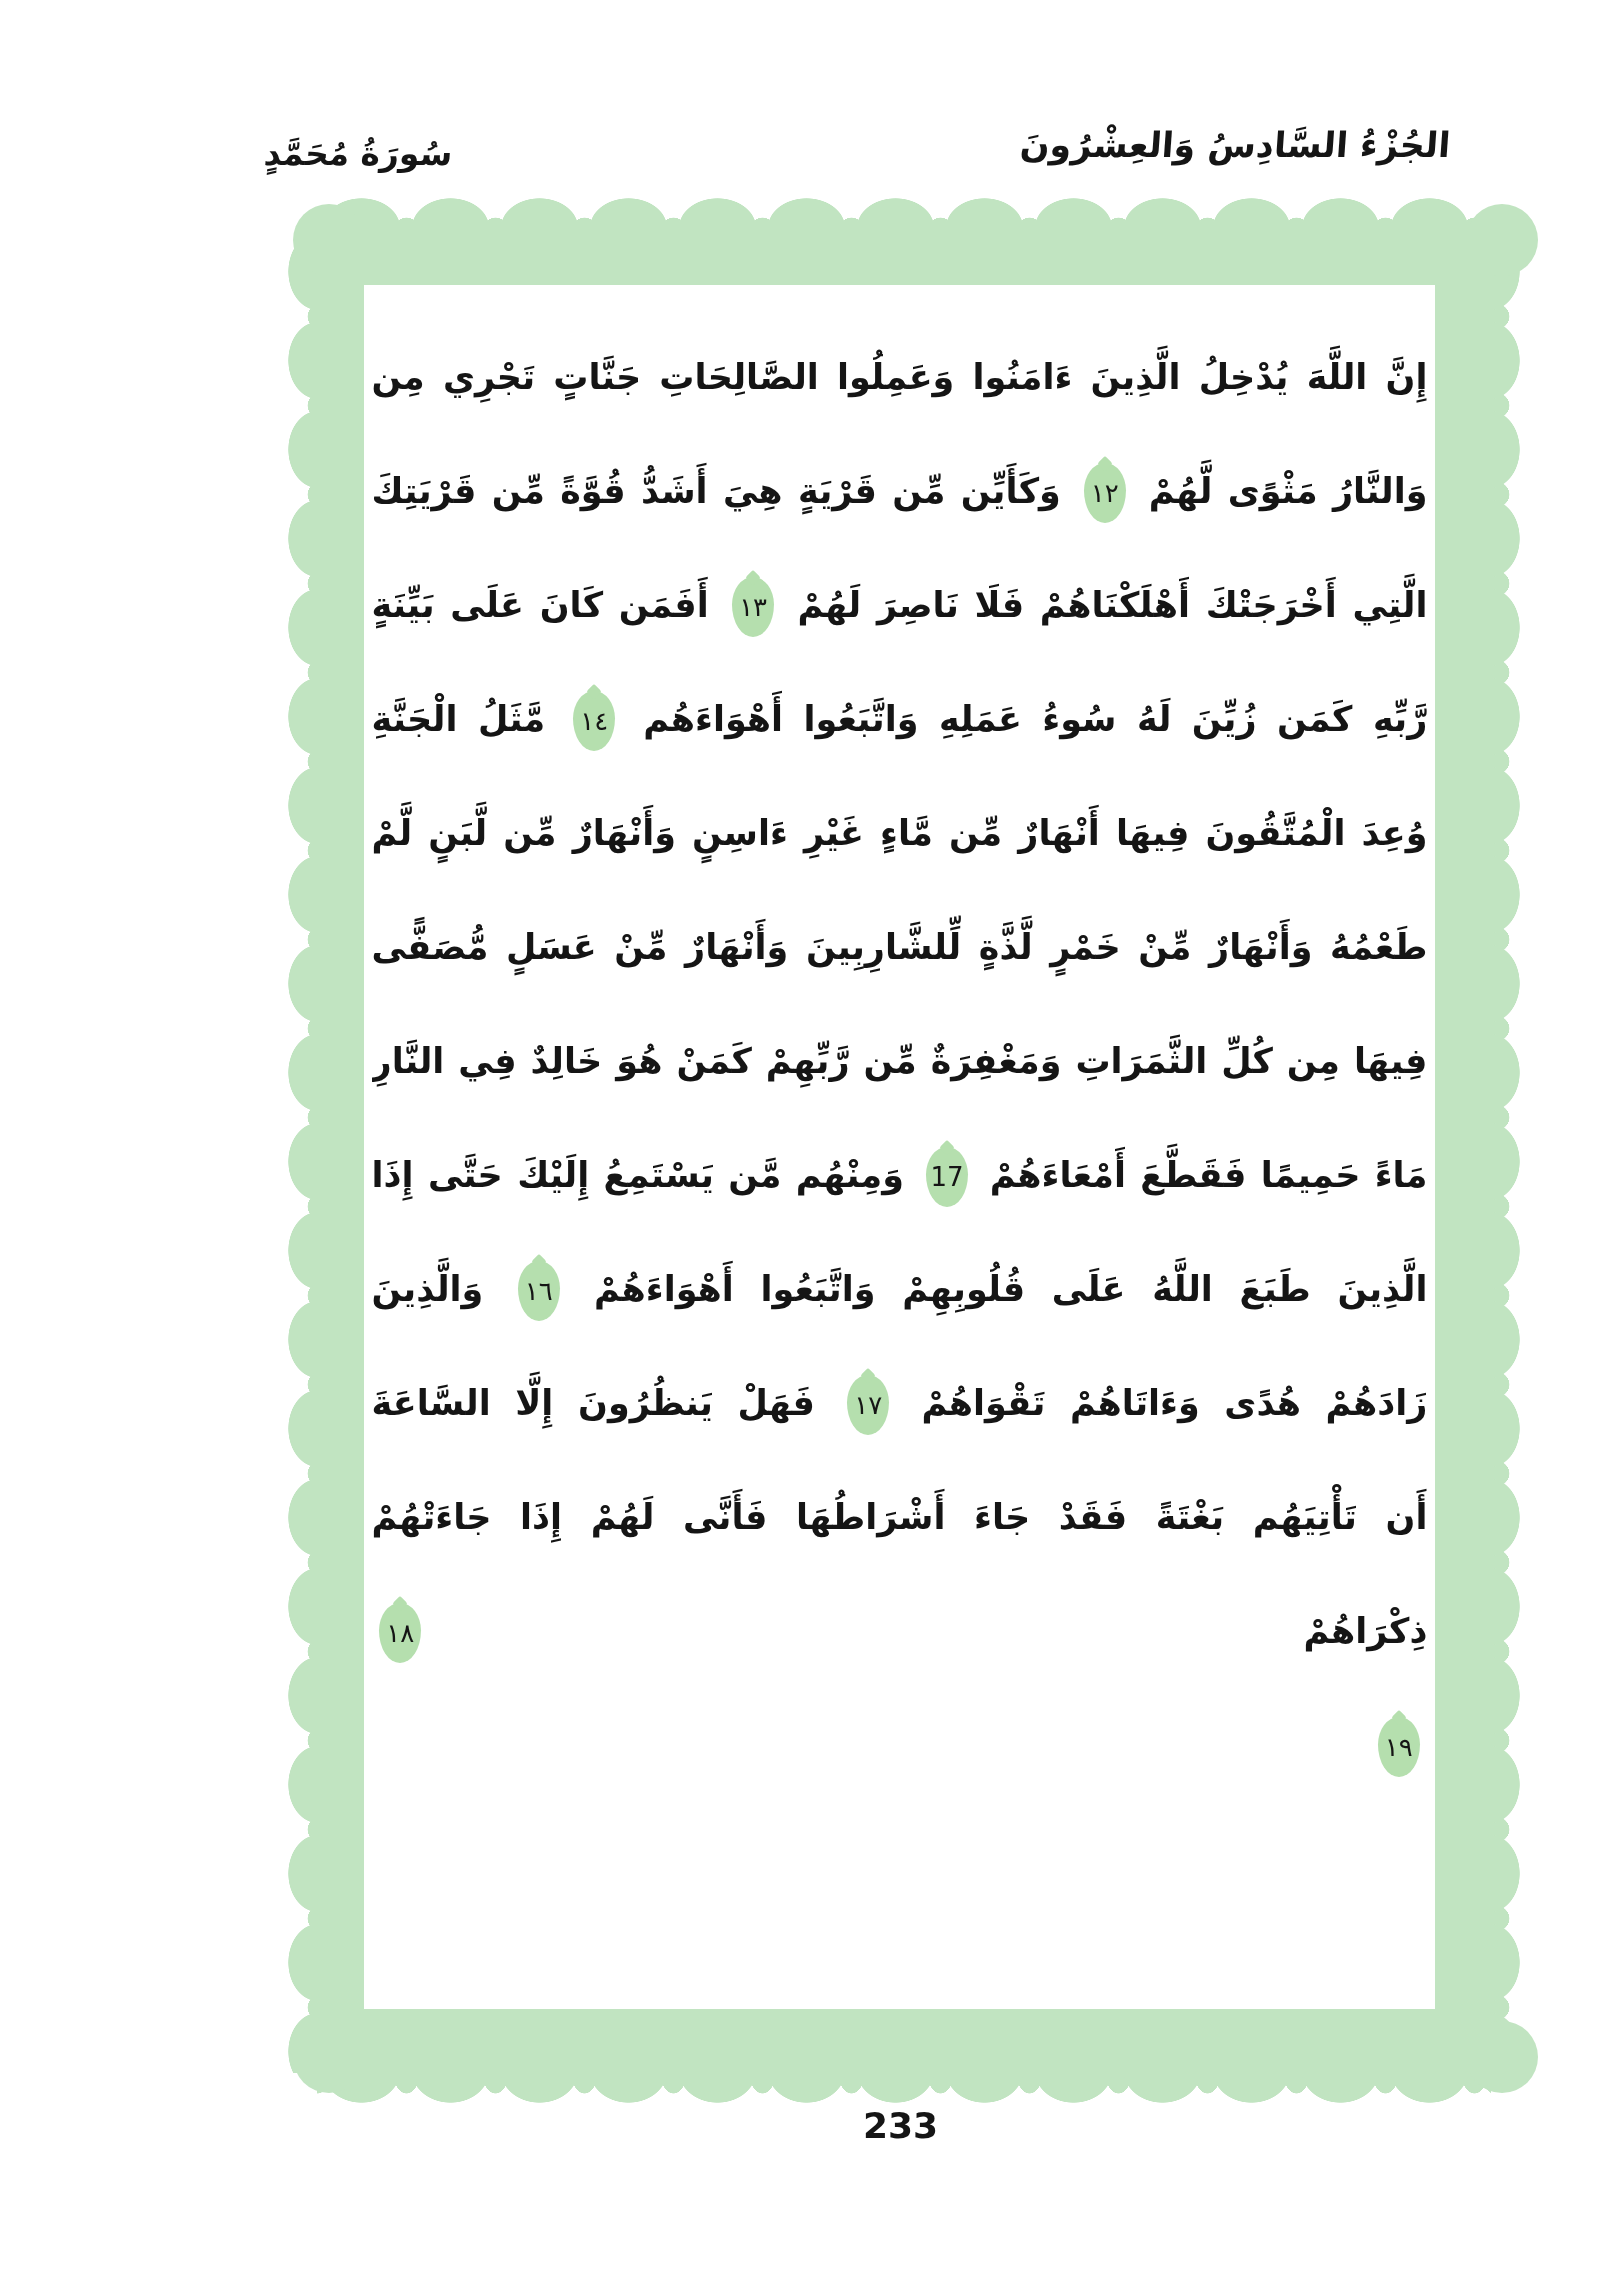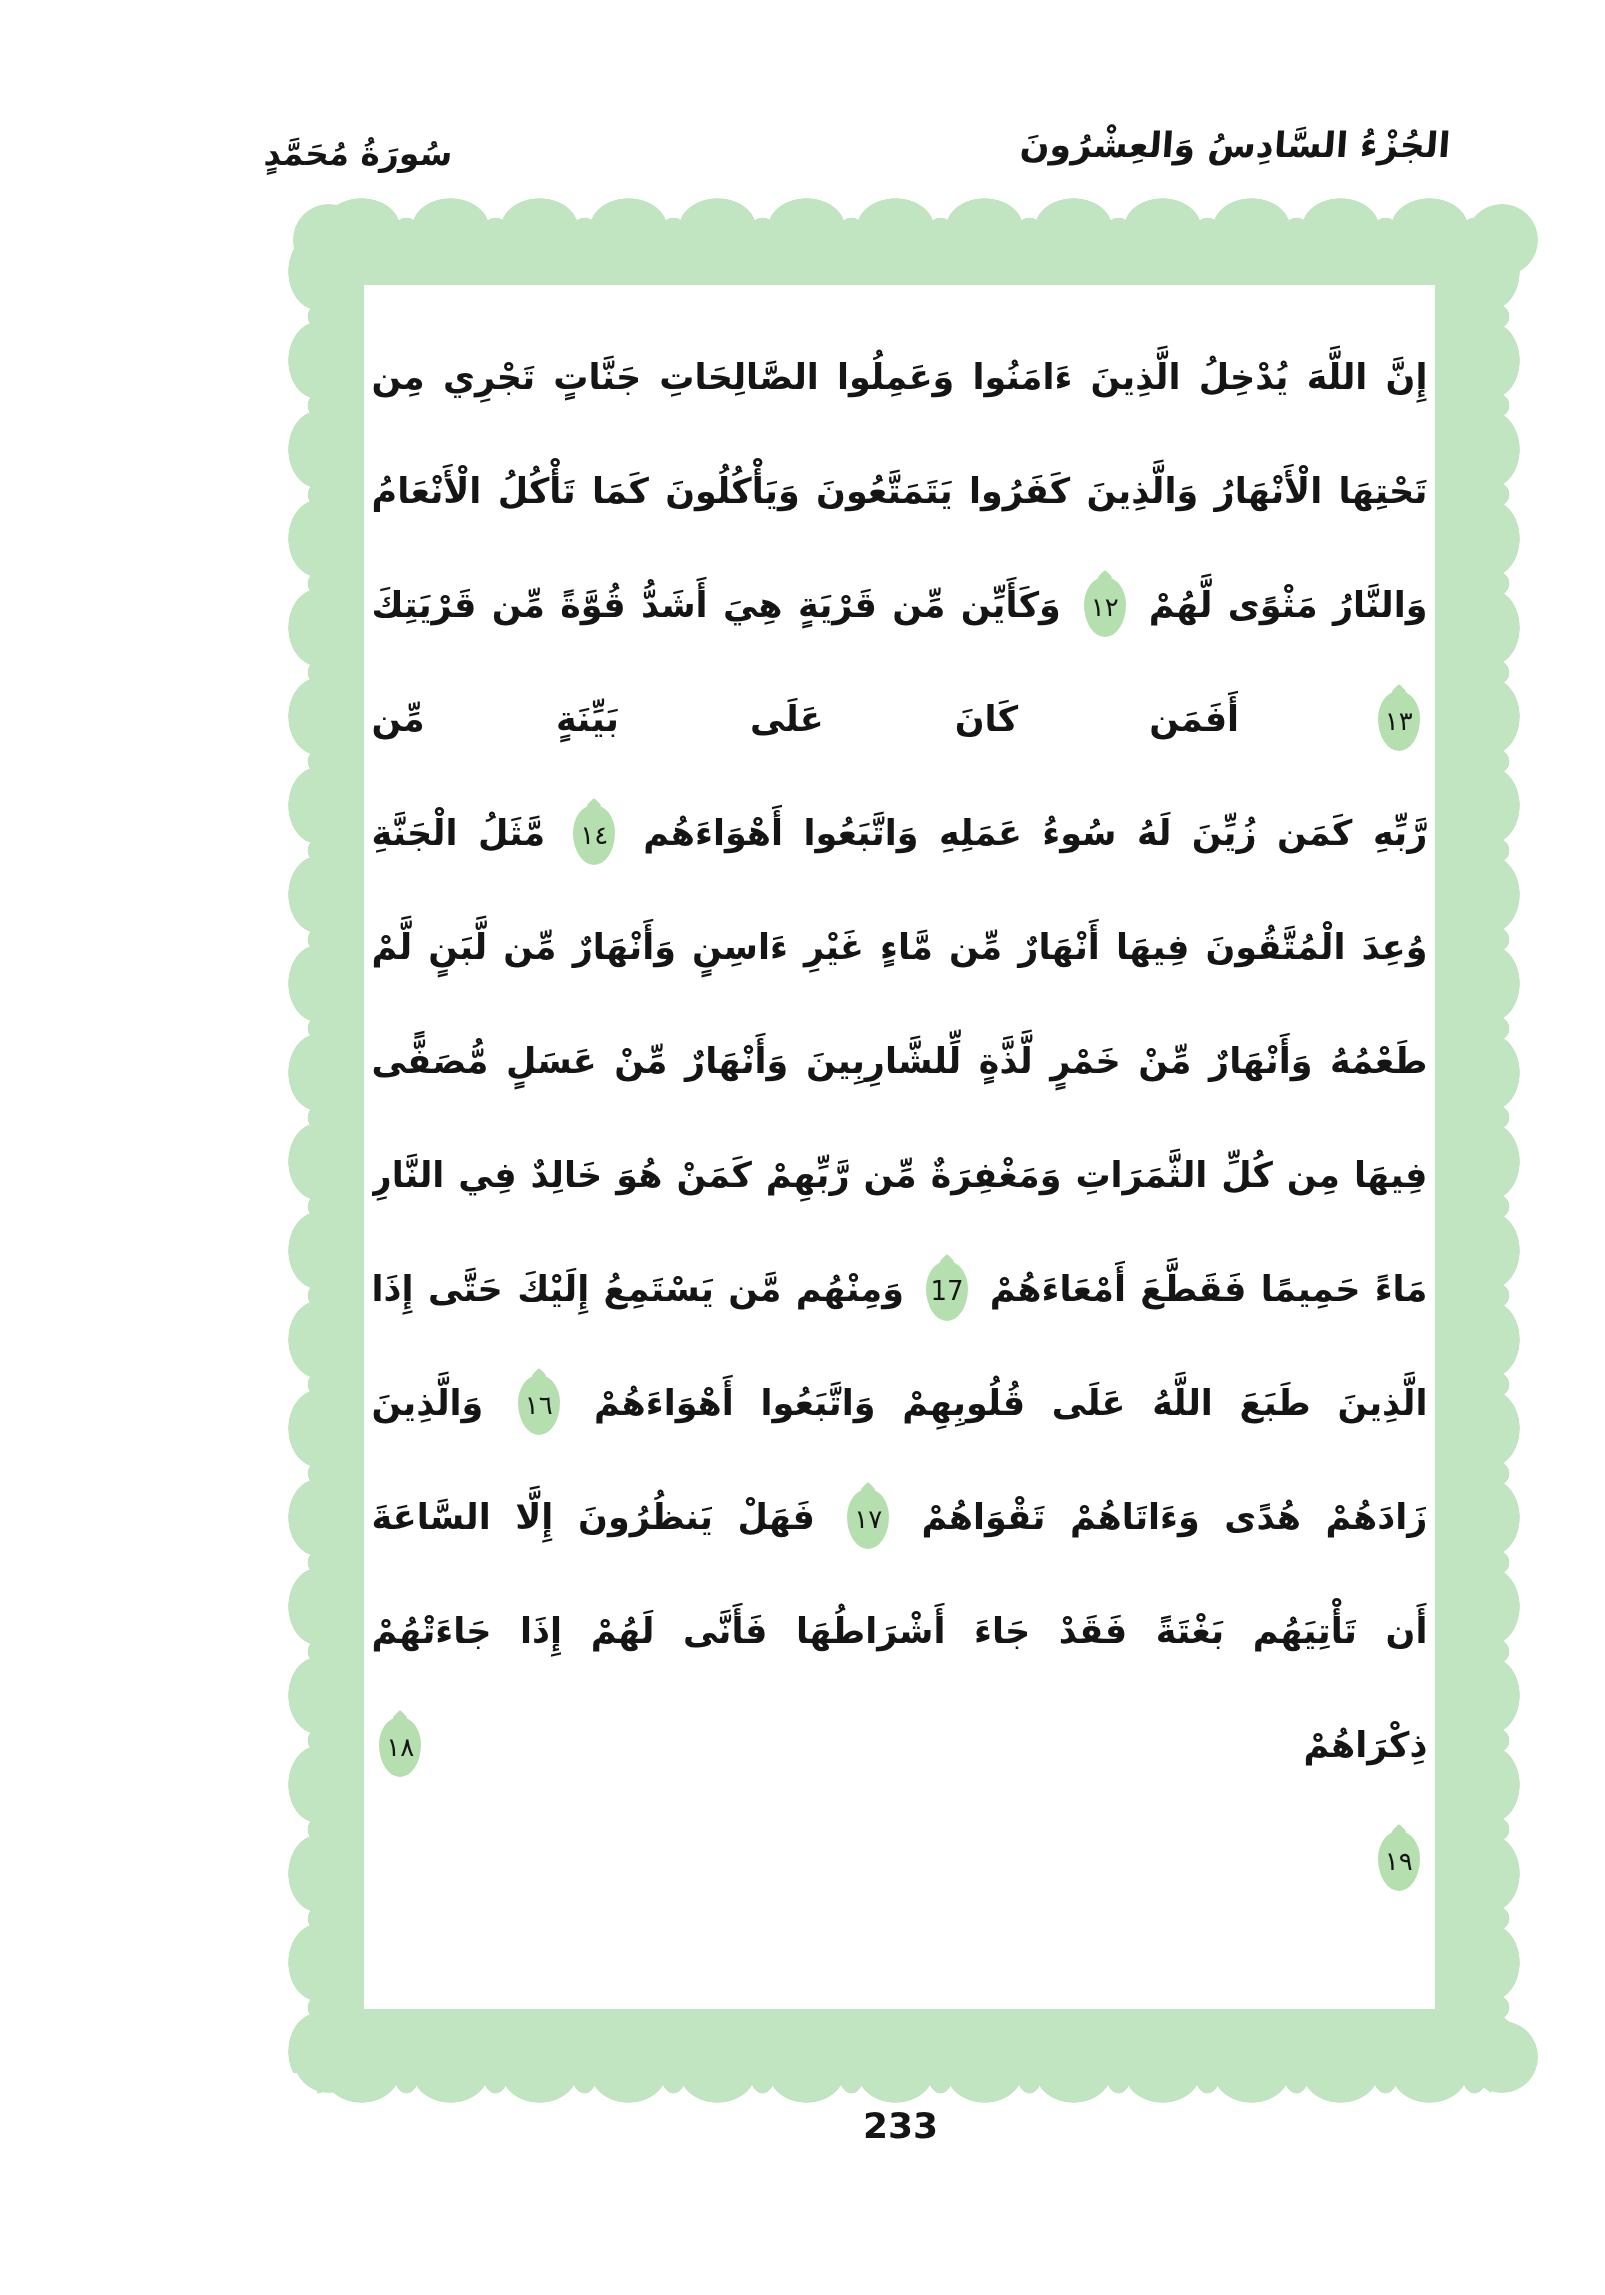--- a/index.html
+++ b/index.html
@@ -103,25 +103,24 @@
   <div class="scallop scallop-right"></div>
   <div class="corner tl"></div>
   <div class="corner tr"></div>
   <div class="corner bl"></div>
   <div class="corner br"></div>
   <div class="ring"></div>
   <div class="inner-panel"></div>
 
   <div class="text-block">
       <div class="qline"><span>إِنَّ اللَّهَ يُدْخِلُ الَّذِينَ ءَامَنُوا وَعَمِلُوا الصَّالِحَاتِ جَنَّاتٍ تَجْرِي مِن</span></div>
-      <div class="qline"><span>تَحْتِهَا الْأَنْهَارُ وَالَّذِينَ كَفَرُوا يَتَمَتَّعُونَ وَيَأْكُلُونَ كَمَا تَأْكُلُ الْأَنْعَامُ</span></div>
       <div class="qline"><span>وَالنَّارُ مَثْوًى لَّهُمْ</span> <span class="ayah-marker">
           <span class="ayah-num">١٢</span>
         </span> <span>وَكَأَيِّن مِّن قَرْيَةٍ هِيَ أَشَدُّ قُوَّةً مِّن قَرْيَتِكَ</span></div>
-      <div class="qline"> <span class="ayah-marker">
+      <div class="qline"><span>الَّتِي أَخْرَجَتْكَ أَهْلَكْنَاهُمْ فَلَا نَاصِرَ لَهُمْ</span> <span class="ayah-marker">
           <span class="ayah-num">١٣</span>
         </span> <span>أَفَمَن كَانَ عَلَى بَيِّنَةٍ مِّن</span></div>
       <div class="qline"><span>رَّبِّهِ كَمَن زُيِّنَ لَهُ سُوءُ عَمَلِهِ وَاتَّبَعُوا أَهْوَاءَهُم</span> <span class="ayah-marker">
           <span class="ayah-num">١٤</span>
         </span> <span>مَّثَلُ الْجَنَّةِ الَّتِي</span></div>
       <div class="qline"><span>وُعِدَ الْمُتَّقُونَ فِيهَا أَنْهَارٌ مِّن مَّاءٍ غَيْرِ ءَاسِنٍ وَأَنْهَارٌ مِّن لَّبَنٍ لَّمْ يَتَغَيَّرْ</span></div>
       <div class="qline"><span>طَعْمُهُ وَأَنْهَارٌ مِّنْ خَمْرٍ لَّذَّةٍ لِّلشَّارِبِينَ وَأَنْهَارٌ مِّنْ عَسَلٍ مُّصَفًّى وَلَهُمْ</span></div>
       <div class="qline"><span>فِيهَا مِن كُلِّ الثَّمَرَاتِ وَمَغْفِرَةٌ مِّن رَّبِّهِمْ كَمَنْ هُوَ خَالِدٌ فِي النَّارِ وَسُقُوا</span></div>
       <div class="qline"><span>مَاءً حَمِيمًا فَقَطَّعَ أَمْعَاءَهُمْ</span> <span class="ayah-marker">
           <span class="ayah-num">17</span>

